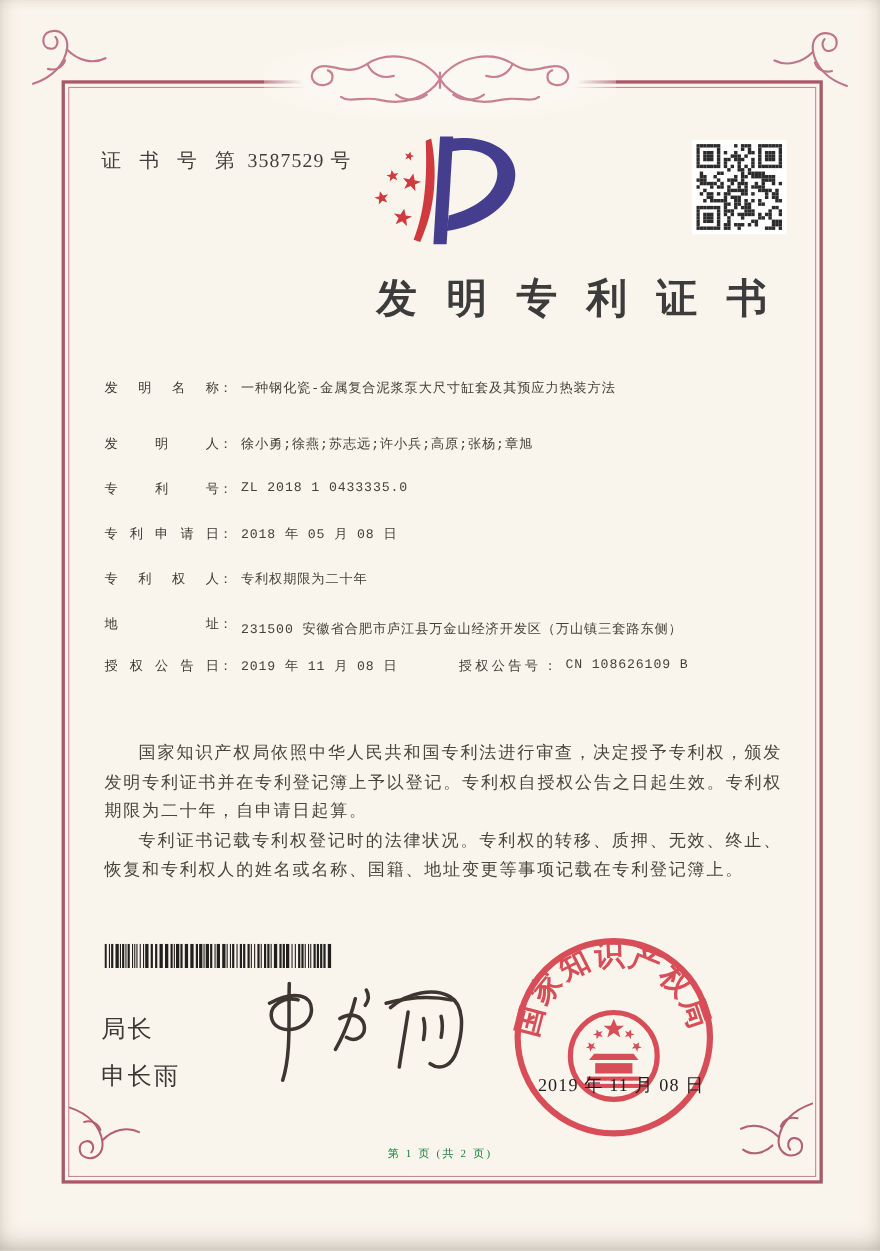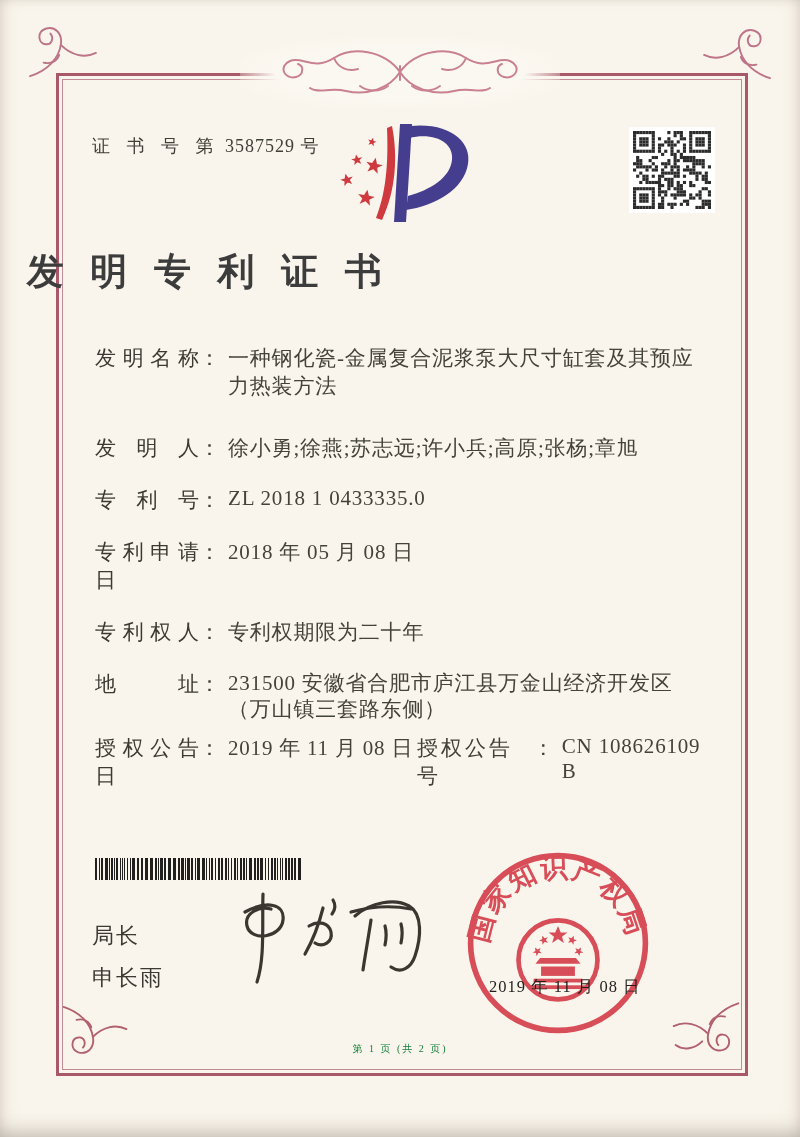--- a/index.html
+++ b/index.html
@@ -17,23 +17,23 @@
   .frame{position:absolute;left:56px;top:73px;width:686px;height:997px;border:3px solid #a85868;}
   .frame::before{content:"";position:absolute;inset:3px;border:1px solid #c08a96;}
   .ornament{position:absolute;pointer-events:none;}
   .top-ornament{left:240px;top:38px;width:320px;height:70px;
     background:radial-gradient(ellipse at center,#fbf8f1 55%,rgba(251,248,241,0) 78%);}
   .cert-no{position:absolute;left:92px;top:134px;font-size:18px;color:#3f3f38;letter-spacing:1px;}
   .cert-no .sp{letter-spacing:6px;}
   .logo{position:absolute;left:330px;top:116px;width:150px;height:122px;}
   .qr{position:absolute;left:629px;top:127px;width:86px;height:86px;background:#fff;padding:4px;box-sizing:border-box;}
   .qr svg{width:100%;height:100%;display:block;}
-  .title{position:absolute;left:0;top:247px;width:724px;text-align:left;
+  .title{position:absolute;left:0;top:247px;width:724px;text-align:right;
     font-size:37px;font-weight:bold;color:#3c3c3c;letter-spacing:0.72em;text-indent:0.72em;}
-  .fields{position:absolute;left:95px;top:344px;width:618px;font-size:21px;color:#3e3e36;}
+  .fields{position:absolute;left:95px;top:344px;width:618px;font-size:12px;color:#3e3e36;font-family:Liberation Mono, monospace;}
   .frow{display:flex;align-items:flex-start;margin-bottom:24px;}
   .f-label{width:104px;flex:none;text-align:justify;text-align-last:justify;color:#3a3a32;}
   .f-colon{flex:none;margin-right:8px;}
   .f-value{letter-spacing:0.8px;color:#43433a;}
   .frow.name-row{margin-bottom:34px;}
   .frow.addr-row{margin-bottom:12px;}
   .addr-val{width:446px;line-height:26px;}
   .grant-row{position:relative;}
   .grant-no-group{position:absolute;left:322px;top:0;display:flex;}
   .grant-no-group .f-label2{letter-spacing:3px;margin-right:2px;}
@@ -464,20 +464,24 @@
         <span class="f-colon">：</span>
       <span class="f-value">2019 年 11 月 08 日</span>
       <span class="grant-no-group">
         <span class="f-label2">授权公告号</span>
           <span class="f-colon">：</span>
         <span class="f-value">CN 108626109 B</span>
       </span>
     </div>
   </div>
 
+  <div class="body-text">
+    <p>国家知识产权局依照中华人民共和国专利法进行审查，决定授予专利权，颁发发明专利证书并在专利登记簿上予以登记。专利权自授权公告之日起生效。专利权期限为二十年，自申请日起算。</p>
+    <p>专利证书记载专利权登记时的法律状况。专利权的转移、质押、无效、终止、恢复和专利权人的姓名或名称、国籍、地址变更等事项记载在专利登记簿上。</p>
+  </div>
 
   <svg class="barcode" id="barcode-svg" viewBox="0 0 212 22" preserveAspectRatio="none">
       <rect x="0" y="0" width="2" height="22" fill="#22201e"></rect>
       <rect x="4" y="0" width="1" height="22" fill="#22201e"></rect>
       <rect x="6" y="0" width="2" height="22" fill="#22201e"></rect>
       <rect x="10" y="0" width="3" height="22" fill="#22201e"></rect>
       <rect x="14" y="0" width="1" height="22" fill="#22201e"></rect>
       <rect x="16" y="0" width="2" height="22" fill="#22201e"></rect>
       <rect x="19" y="0" width="1" height="22" fill="#22201e"></rect>
       <rect x="21" y="0" width="2" height="22" fill="#22201e"></rect>

